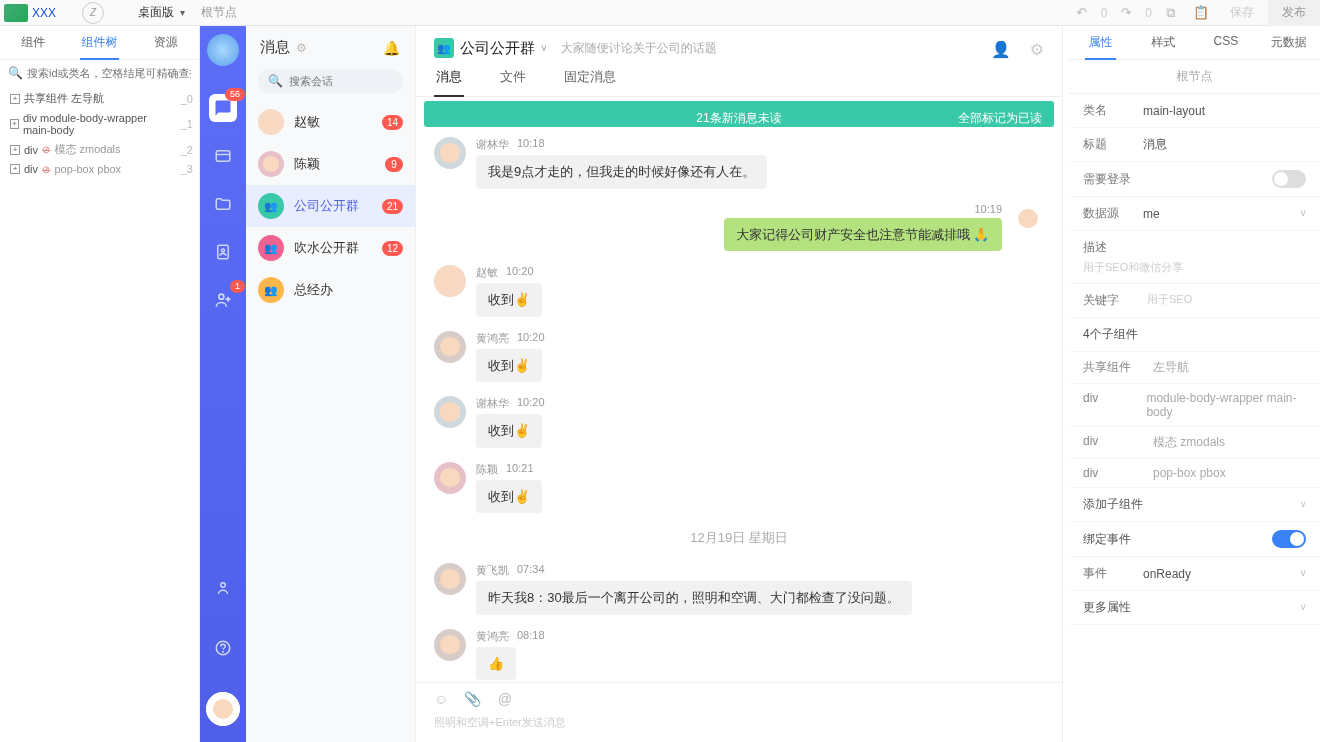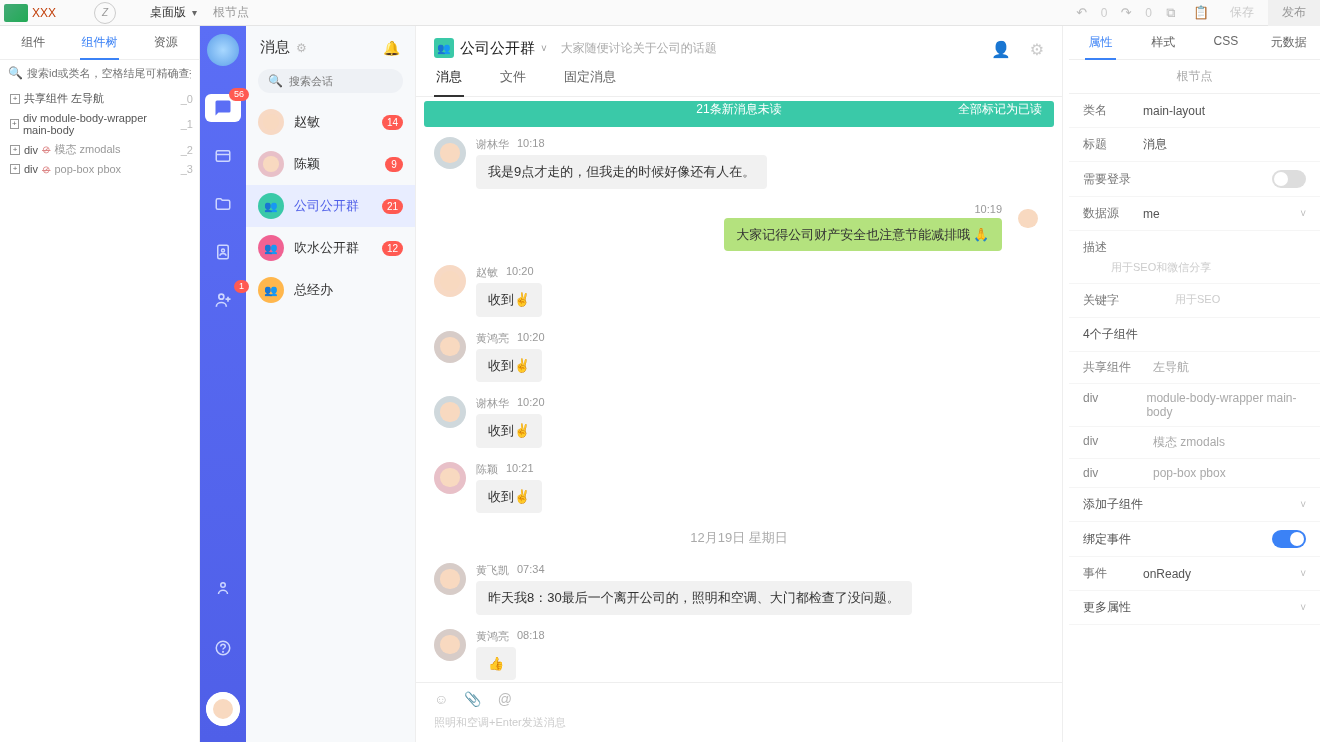--- a/index.html
+++ b/index.html
@@ -2,21 +2,21 @@
 <html><head>
 <meta charset="utf-8">
 <style>
 * { margin:0; padding:0; box-sizing:border-box; font-family:-apple-system,"PingFang SC","Microsoft YaHei",sans-serif; }
 body { width:1320px; height:742px; overflow:hidden; background:#fff; font-size:12px; color:#333; }
 .app { display:flex; flex-direction:column; height:100%; }
 
 
 .topbar { height:26px; display:flex; align-items:center; border-bottom:1px solid #e5e5e5; background:#fafafa; }
 .topbar .logo { width:24px; height:18px; margin:0 4px; background:linear-gradient(135deg,#4a7,#2a5); border-radius:2px; }
-.topbar .title { font-size:12px; color:#c2410c; margin-right:32px; }
+.topbar .title { font-size:12px; color:#1d4ed8; margin-right:20px; }
 .topbar .circle-logo { width:22px; height:22px; margin:0 6px; border:1px solid #ccc; border-radius:50%; display:flex; align-items:center; justify-content:center; font-size:10px; color:#999; font-style:italic; }
 .topbar .view-select { margin-left:20px; font-size:12px; color:#333; padding:4px 8px; display:flex; align-items:center; gap:6px; }
 .topbar .view-select::after { content:'▾'; font-size:10px; color:#666; }
 .topbar .root { font-size:12px; color:#999; margin-left:8px; }
 .topbar .spacer { flex:1; }
 .topbar .tb-btn { width:30px; height:26px; display:flex; align-items:center; justify-content:center; color:#bbb; font-size:13px; cursor:pointer; }
 .topbar .tb-txt { font-size:12px; color:#ccc; padding:0 4px; }
 .topbar .tb-action { padding:0 14px; height:26px; display:flex; align-items:center; color:#ccc; font-size:12px; cursor:pointer; }
 .topbar .tb-action.publish { background:#f0f0f0; color:#999; }
 
@@ -34,21 +34,21 @@
 .lp-tree { flex:1; font-size:11px; color:#555; padding:2px 6px; }
 .lp-node { padding:3px 0 3px 4px; display:flex; align-items:center; gap:4px; cursor:pointer; }
 .lp-node .plus { width:10px; height:10px; border:1px solid #999; font-size:8px; line-height:8px; text-align:center; color:#666; }
 .lp-node .tag { color:#999; }
 .lp-node .idx { color:#bbb; margin-left:auto; }
 .striked { text-decoration:line-through; color:#d88; font-size:10px; }
 
 
 .sidebar { width:46px; background:linear-gradient(180deg,#5b6ef5,#4f5fe8); display:flex; flex-direction:column; align-items:center; padding:8px 0; position:relative; }
 .sb-logo { width:32px; height:32px; border-radius:50%; background:radial-gradient(circle,#a8d8ff,#5b9ee8); margin-bottom:18px; }
-.sb-item { width:36px; height:28px; margin:10px 0; display:flex; align-items:center; justify-content:center; color:#cdd6ff; font-size:18px; cursor:pointer; position:relative; border-radius:6px; }
+.sb-item { width:28px; height:28px; margin:10px 0; display:flex; align-items:center; justify-content:center; color:#cdd6ff; font-size:18px; cursor:pointer; position:relative; border-radius:6px; }
 .sb-item.active { background:#fff; color:#5b6ef5; }
 .sb-badge { position:absolute; top:-6px; right:-8px; background:#ff5a52; color:#fff; font-size:9px; padding:1px 5px; border-radius:8px; line-height:11px; }
 .sb-bottom { margin-top:auto; display:flex; flex-direction:column; align-items:center; gap:12px; }
 .sb-avatar { width:34px; height:34px; border-radius:50%; background:#fff; margin-top:8px; margin-bottom:8px; overflow:hidden; display:flex; align-items:center; justify-content:center; }
 
 
 .chatcol { width:170px; background:#f7f9fb; border-right:1px solid #eee; display:flex; flex-direction:column; }
 .cc-header { padding:12px 14px 6px; display:flex; align-items:center; gap:6px; }
 .cc-title { font-size:15px; color:#333; }
 .cc-cog { color:#bbb; cursor:pointer; }
@@ -68,21 +68,21 @@
 .cm-title-row { display:flex; align-items:center; gap:6px; }
 .cm-grp-icon { width:20px; height:20px; background:#3ac9a8; border-radius:3px; display:flex; align-items:center; justify-content:center; color:#fff; font-size:11px; }
 .cm-title { font-size:15px; color:#222; }
 .cm-down { color:#999; font-size:10px; }
 .cm-desc { color:#aaa; font-size:12px; margin-left:8px; }
 .cm-header-icons { position:absolute; right:18px; top:14px; display:flex; gap:18px; color:#ccc; font-size:16px; }
 .cm-tabs { display:flex; gap:34px; margin-top:10px; }
 .cm-tab { padding:0 2px 10px; font-size:13px; color:#666; cursor:pointer; position:relative; }
 .cm-tab.active { color:#222; }
 .cm-tab.active::after { content:''; position:absolute; bottom:-1px; left:0; right:0; height:2px; background:#333; }
-.cm-banner { margin:4px 8px 0; background:#3ac9a8; color:#fff; height:26px; border-radius:3px; display:flex; align-items:flex-start; font-size:12px; position:relative; }
+.cm-banner { margin:4px 8px 0; background:#3ac9a8; color:#fff; height:26px; border-radius:3px; display:flex; align-items:flex-end; font-size:12px; position:relative; }
 .cm-banner .mid { flex:1; text-align:center; }
 .cm-banner .mark { position:absolute; right:12px; cursor:pointer; }
 .cm-body { flex:1; overflow-y:auto; padding:10px 18px; }
 .msg-row { display:flex; gap:10px; margin-bottom:14px; }
 .msg-row.right { flex-direction:row-reverse; }
 .msg-ava { width:32px; height:32px; border-radius:50%; flex-shrink:0; background:#e8e8e8; display:flex; align-items:center; justify-content:center; font-size:16px; }
 .msg-col { display:flex; flex-direction:column; max-width:520px; }
 .msg-meta { font-size:11px; color:#999; margin-bottom:3px; display:flex; gap:8px; }
 .msg-row.right .msg-meta { justify-content:flex-end; }
 .bubble { background:#f1f1f1; padding:7px 12px; border-radius:4px; font-size:13px; color:#333; line-height:1.5; align-self:flex-start; }
@@ -96,21 +96,21 @@
 .rpanel { width:258px; border-left:1px solid #eee; display:flex; flex-direction:column; font-size:12px; background:#fff;padding-left:6px; }
 .rp-tabs { display:flex; border-bottom:1px solid #eee; }
 .rp-tab { flex:1; text-align:center; padding:8px 0; color:#666; cursor:pointer; position:relative; }
 .rp-tab.active { color:#3b82f6; }
 .rp-tab.active::after { content:''; position:absolute; bottom:-1px; left:25%; right:25%; height:2px; background:#3b82f6; }
 .rp-breadcrumb { text-align:center; padding:8px 0; color:#aaa; border-bottom:1px solid #f0f0f0; }
 .rp-row { display:flex; padding:8px 14px; align-items:center; border-bottom:1px solid #f5f5f5; color:#555; }
 .rp-row .label { width:60px; color:#777; }
 .rp-row .value { flex:1; color:#555; }
 .rp-row .chev { color:#bbb; font-size:10px; }
-.rp-row .hint { color:#ccc; font-size:11px;margin-left:28px; }
+.rp-row .hint { color:#ccc; font-size:11px; }
 .toggle { width:34px; height:18px; border-radius:9px; background:#ddd; position:relative; cursor:pointer; }
 .toggle.on { background:#3b82f6; }
 .toggle::after { content:''; position:absolute; width:14px; height:14px; background:#fff; border-radius:50%; top:2px; left:2px; transition:.1s; }
 .toggle.on::after { left:18px; }
 .rp-section { padding:8px 14px; color:#555; border-bottom:1px solid #f5f5f5; }
 .rp-child { display:flex; padding:7px 14px; color:#aaa; border-bottom:1px solid #f5f5f5; }
 .rp-child .k { width:70px; color:#888; }
 .rp-code { padding:8px 14px; font-size:11px; color:#666; line-height:1.5; word-break:break-all; border-bottom:1px solid #f0f0f0; position:relative; }
 .rp-code .plus-add { position:absolute; right:10px; bottom:4px; color:#bbb; font-size:14px; cursor:pointer; }
 

